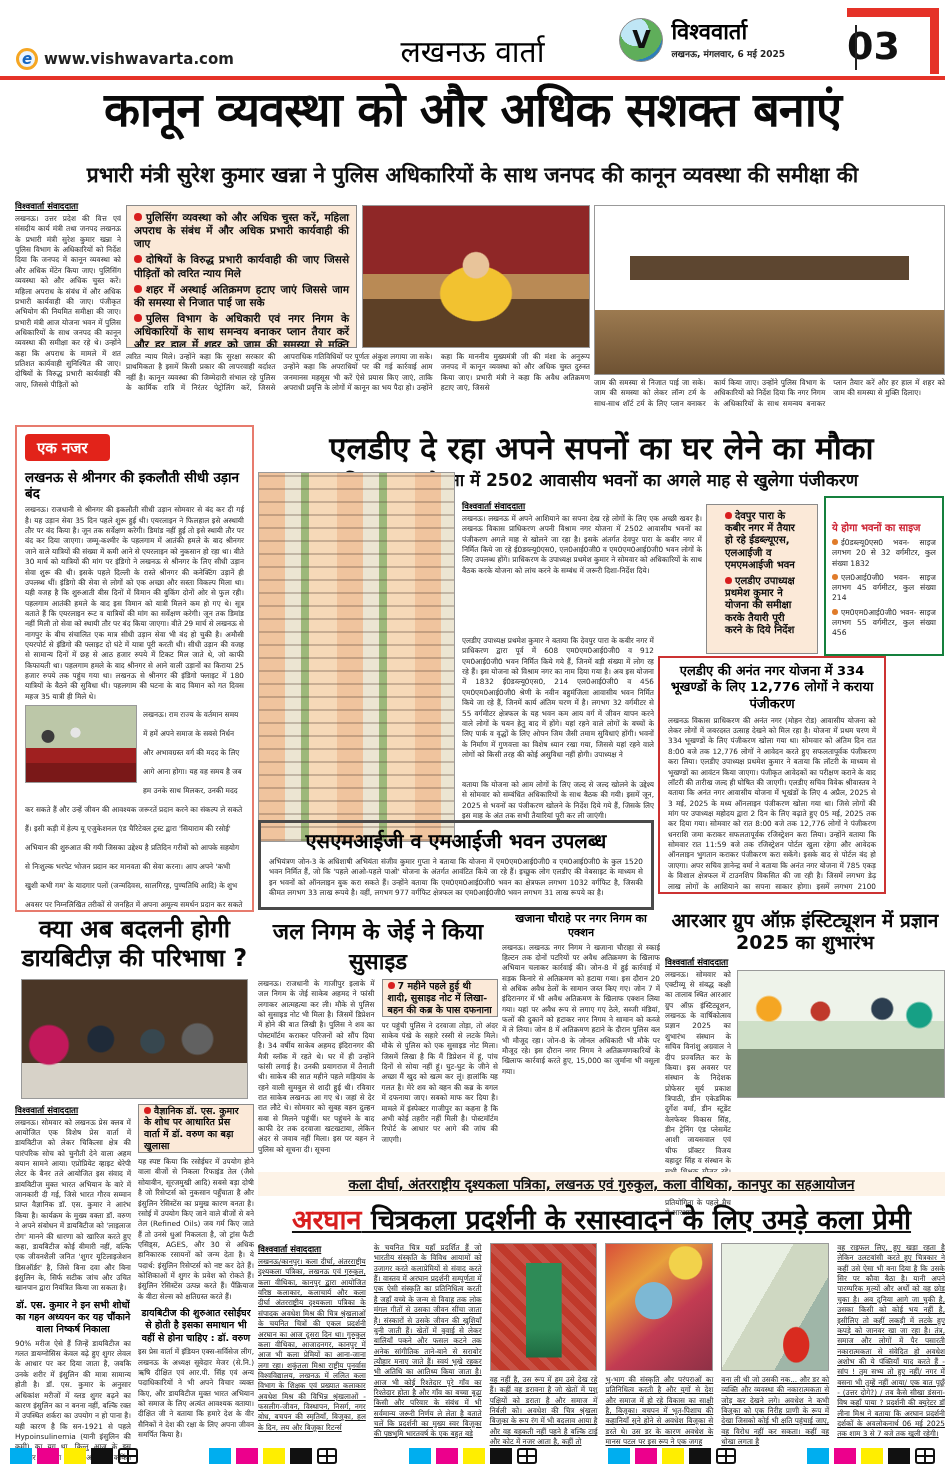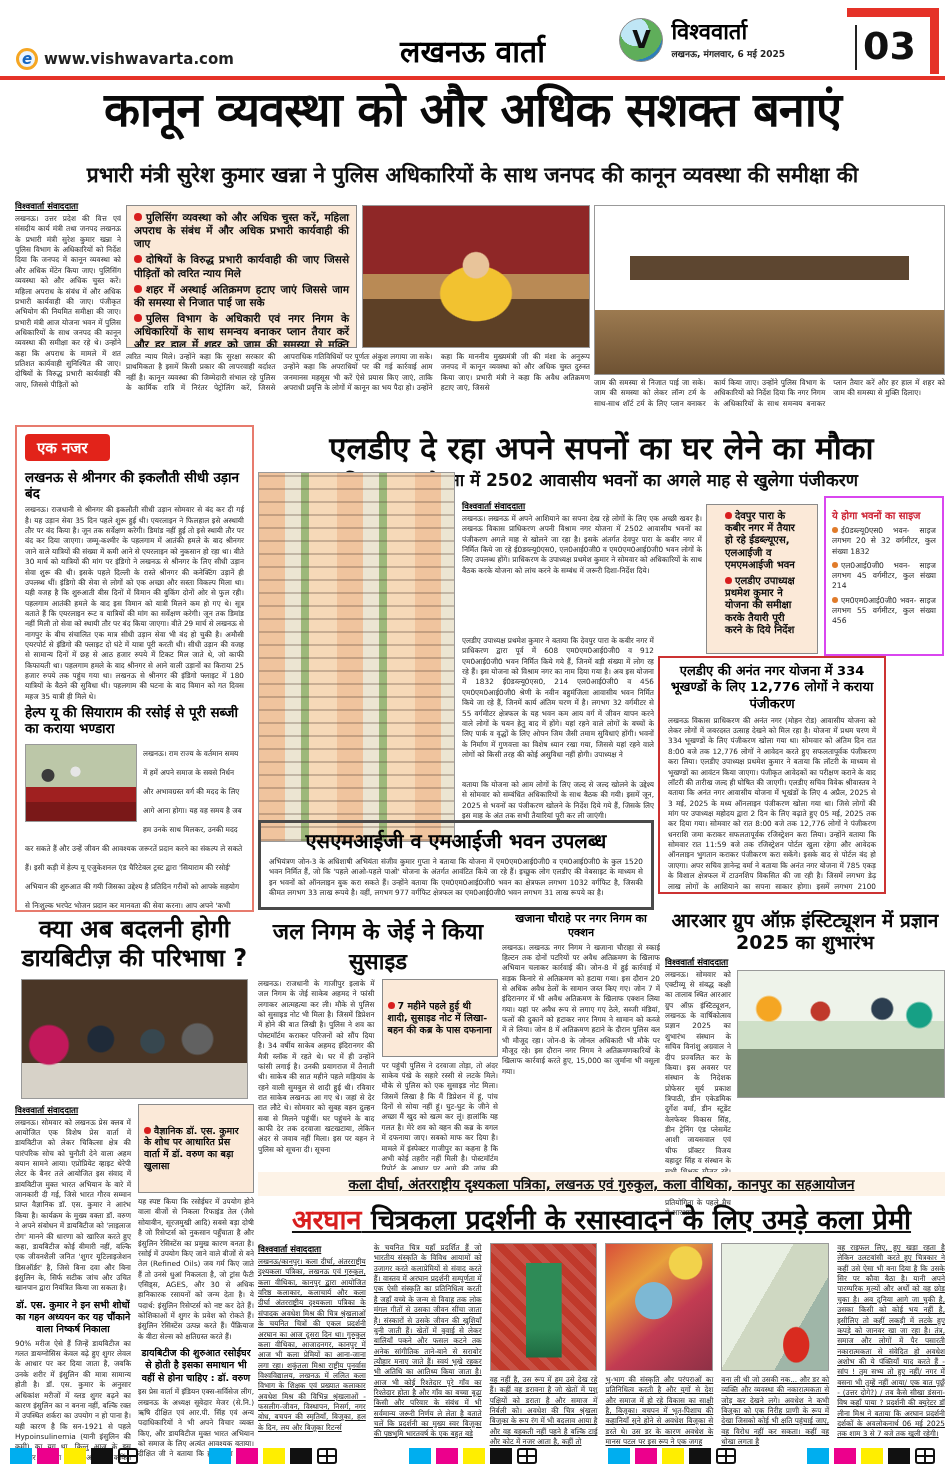--- a/index.html
+++ b/index.html
@@ -2,26 +2,26 @@
 <html><head>
 <meta charset="utf-8">
 <style>
   html,body{margin:0;padding:0;background:#ffffff;}
   *{box-sizing:border-box;font-family:"DejaVu Sans",sans-serif;}
   #page{position:relative;width:945px;height:1474px;background:#fff;overflow:hidden;color:#111;}
 
   
   .hdr-site{position:absolute;left:16px;top:48px;font-size:15px;font-weight:bold;color:#222;display:flex;align-items:center;gap:6px;}
   .globe{width:22px;height:22px;border-radius:50%;border:3px solid #f5a623;background:#eaf4ff;color:#1565c0;font-size:15px;font-weight:bold;font-style:italic;display:flex;align-items:center;justify-content:center;line-height:1;}
-  .hdr-center{position:absolute;left:0;right:0;top:30px;text-align:center;font-size:30px;font-weight:700;color:#000;}
+  .hdr-center{position:absolute;left:0;right:0;top:30px;text-align:center;font-size:30px;font-weight:400;color:#000;}
   .hdr-logo{position:absolute;right:160px;top:18px;display:flex;gap:8px;align-items:center;}
   .logo-circle{width:44px;height:44px;border-radius:50%;background:radial-gradient(circle at 35% 30%,#bfe6f5 0 35%,#5fae5a 36% 70%,#2d7fb8 71% 100%);border:1px solid #888;color:#111;font-weight:900;font-size:24px;display:flex;align-items:center;justify-content:center;}
   .brand-name{font-size:22px;font-weight:800;color:#000;line-height:1.1;}
   .brand-date{font-size:9px;font-weight:bold;color:#222;margin-top:2px;}
-  .page-no-box{position:absolute;right:6px;top:8px;width:92px;height:66px;border-top:9px solid #e53228;border-right:9px solid #e53228;display:flex;align-items:center;justify-content:flex-end;padding-right:14px;}
+  .page-no-box{position:absolute;right:6px;top:8px;width:92px;height:66px;border-top:9px solid #e53228;border-right:9px solid #e53228;display:flex;align-items:center;justify-content:flex-end;padding-right:30px;}
   .page-no-box .bar{position:absolute;left:8px;top:8px;bottom:4px;width:2px;background:#222;}
   .page-no{font-size:38px;font-weight:800;color:#111;}
   .red-rule{position:absolute;left:0;top:76px;width:945px;height:4px;background:#e53228;}
 
   
   .lead-headline{position:absolute;left:0;top:84px;width:945px;text-align:center;font-size:47px;line-height:1.1;font-weight:900;color:#0a0a0a;letter-spacing:-1px;}
   .lead-sub{position:absolute;left:0;top:160px;width:945px;text-align:center;font-size:21px;font-weight:800;color:#101010;}
 
   .byline{font-weight:bold;font-size:8.5px;text-decoration:underline;margin-bottom:3px;color:#000;}
   .bt{font-size:7.3px;line-height:1.42;text-align:justify;color:#1c1c1c;}
@@ -61,42 +61,42 @@
   .lda-sub{position:absolute;left:0;top:44px;width:100%;text-align:center;font-size:17px;font-weight:800;color:#101010;}
   .ph-building{left:0;top:48px;width:197px;height:370px;
     background:repeating-linear-gradient(0deg,rgba(80,60,50,.28) 0 2px,transparent 2px 13px),
     repeating-linear-gradient(90deg,#f0c49e 0 26px,#ece5d2 26px 42px,#9db87a 42px 50px,#f6d9b8 50px 78px);}
   .lda-byline{position:absolute;left:204px;top:76px;width:150px;}
   .lda-body1{position:absolute;left:204px;top:90px;width:240px;height:120px;overflow:hidden;}
   .lda-body2{position:absolute;left:204px;top:212px;width:192px;height:200px;overflow:hidden;}
   .lda-bullets{position:absolute;left:448px;top:80px;width:112px;height:150px;background:#fbe9d8;border:1px solid #8a8a8a;padding:5px 18px;overflow:hidden;}
   .lda-bullets .bl{font-size:10px;font-weight:800;line-height:1.22;margin-bottom:4px;color:#0e0e0e;}
   .lda-bullets .bl::before{content:"";display:inline-block;width:7px;height:7px;border-radius:50%;background:#d81e1e;margin-right:3px;}
-  .size-box{position:absolute;left:566px;top:72px;width:120px;height:160px;border:2px solid #d946ef;padding:10px 6px;overflow:hidden;}
+  .size-box{position:absolute;left:566px;top:72px;width:120px;height:160px;border:2px solid #15803d;padding:22px 6px;overflow:hidden;}
   .size-box .t{color:#cc2233;font-weight:800;font-size:10px;margin-bottom:4px;}
   .size-box .it{font-size:7.6px;line-height:1.35;margin-bottom:4px;color:#1c1c1c;text-align:justify;}
   .size-box .it::before{content:"";display:inline-block;width:6px;height:6px;border-radius:50%;background:#e07b2a;margin-right:3px;}
   .anant-box{position:absolute;left:400px;top:232px;width:228px;height:238px;border:2px solid #cc3333;padding:5px 8px;overflow:hidden;}
   .anant-box .h{font-size:13px;font-weight:800;text-align:center;line-height:1.25;margin-bottom:4px;color:#000;}
   .lda-bridge{position:absolute;left:204px;top:356px;width:192px;height:58px;overflow:hidden;}
   .cap-box{position:absolute;left:0;top:396px;width:396px;height:90px;border:3px solid #4a4a4a;padding:3px 8px;overflow:hidden;}
   .cap-box .h{font-size:20px;font-weight:900;text-align:center;margin:1px 0 3px;color:#050505;}
 
   
   .dia{position:absolute;left:15px;top:915px;width:239px;height:545px;overflow:hidden;}
   .dia-h{font-size:24px;font-weight:900;text-align:center;line-height:1.2;color:#0a0a0a;}
   .ph-press{position:relative;width:227px;height:120px;margin:6px auto 5px;border:1px solid #999;
     background:radial-gradient(circle at 12% 55%,#c2185b 0 9%,transparent 10%),
     radial-gradient(circle at 35% 50%,#1f2a38 0 8%,transparent 9%),
     radial-gradient(circle at 58% 52%,#37474f 0 8%,transparent 9%),
     radial-gradient(circle at 78% 50%,#616161 0 8%,transparent 9%),
     linear-gradient(180deg,#4a3626 0 70%,#d7d2c8 70% 100%);}
   .dia-cols{display:flex;gap:7px;}
   .dia-cols .c{width:116px;}
-  .mini-bullet{background:#fbe9d8;border:1px solid #8a8a8a;padding:20px 5px;margin-bottom:4px;}
+  .mini-bullet{background:#fbe9d8;border:1px solid #8a8a8a;padding:0 5px;margin-bottom:4px;}
   .mini-bullet .bl{font-size:9.5px;font-weight:800;line-height:1.25;color:#0e0e0e;}
   .mini-bullet .bl::before{content:"";display:inline-block;width:7px;height:7px;border-radius:50%;background:#d81e1e;margin-right:3px;}
   .sub-h{font-size:9.5px;font-weight:800;text-align:center;line-height:1.3;margin:5px 0 3px;color:#000;}
 
   .sui{position:absolute;left:258px;top:915px;width:240px;height:255px;overflow:hidden;}
   .sui-h{font-size:22px;font-weight:900;text-align:center;color:#0a0a0a;margin-bottom:4px;}
   .sui-cols{display:flex;gap:7px;}
   .sui-cols .c{width:117px;}
 
   .khz{position:absolute;left:502px;top:912px;width:158px;height:258px;overflow:hidden;}
@@ -179,21 +179,20 @@
   <div class="photo ph-minister"></div>
   <div class="photo ph-meeting"></div>
 
   <div class="lead-mid bt">त्वरित न्याय मिले। उन्होंने कहा कि सुरक्षा सरकार की प्राथमिकता है इसमें किसी प्रकार की लापरवाही बर्दाश्त नहीं है। कानून व्यवस्था की जिम्मेदारी संभाल रहे पुलिस के कार्मिक रात्रि में निरंतर पेट्रोलिंग करें, जिससे आपराधिक गतिविधियों पर पूर्णतः अंकुश लगाया जा सके। उन्होंने कहा कि अपराधियों पर की गई कार्रवाई आम जनमानस महसूस भी करें ऐसे प्रयास किए जाएं, ताकि अपराधी प्रवृत्ति के लोगों में कानून का भय पैदा हो। उन्होंने कहा कि माननीय मुख्यमंत्री जी की मंशा के अनुरूप जनपद में कानून व्यवस्था को और अधिक चुस्त दुरुस्त किया जाए। प्रभारी मंत्री ने कहा कि अवैध अतिक्रमण हटाए जाएं, जिससे</div>
   <div class="lead-right-txt bt">जाम की समस्या से निजात पाई जा सके। जाम की समस्या को लेकर लॉन्ग टर्म के साथ-साथ शॉर्ट टर्म के लिए प्लान बनाकर कार्य किया जाए। उन्होंने पुलिस विभाग के अधिकारियों को निर्देश दिया कि नगर निगम के अधिकारियों के साथ समन्वय बनाकर प्लान तैयार करें और हर हाल में शहर को जाम की समस्या से मुक्ति दिलाए।</div>
 
   <div class="ek-box">
     <span class="ek-label">एक नजर</span>
     <div class="ek-h">लखनऊ से श्रीनगर की इकलौती सीधी उड़ान बंद</div>
     <div class="bt">लखनऊ। राजधानी से श्रीनगर की इकलौती सीधी उड़ान सोमवार से बंद कर दी गई है। यह उड़ान सेवा 35 दिन पहले शुरू हुई थी। एयरलाइन ने फिलहाल इसे अस्थायी तौर पर बंद किया है। जून तक सर्वेक्षण करेगी। डिमांड नहीं हुई तो इसे स्थायी तौर पर बंद कर दिया जाएगा। जम्मू-कश्मीर के पहलगाम में आतंकी हमले के बाद श्रीनगर जाने वाले यात्रियों की संख्या में कमी आने से एयरलाइन को नुकसान हो रहा था। बीते 30 मार्च को यात्रियों की मांग पर इंडिगो ने लखनऊ से श्रीनगर के लिए सीधी उड़ान सेवा शुरू की थी। इसके पहले दिल्ली के रास्ते श्रीनगर की कनेक्टिंग उड़ानें ही उपलब्ध थीं। इंडिगो की सेवा से लोगों को एक अच्छा और सस्ता विकल्प मिला था। यही वजह है कि शुरुआती बीस दिनों में विमान की बुकिंग दोनों ओर से फुल रही। पहलगाम आतंकी हमले के बाद इस विमान को यात्री मिलने कम हो गए थे। सूत्र बताते हैं कि एयरलाइन रूट व यात्रियों की मांग का सर्वेक्षण करेगी। जून तक डिमांड नहीं मिली तो सेवा को स्थायी तौर पर बंद किया जाएगा। बीते 29 मार्च से लखनऊ से नागपुर के बीच संचालित एक मात्र सीधी उड़ान सेवा भी बंद हो चुकी है। अमौसी एयरपोर्ट से इंडिगो की फ्लाइट दो घंटे में यात्रा पूरी करती थी। सीधी उड़ान की वजह से सामान्य दिनों में छह से आठ हजार रुपये में टिकट मिल जाते थे, जो काफी किफायती था। पहलगाम हमले के बाद श्रीनगर से आने वाली उड़ानों का किराया 25 हजार रुपये तक पहुंच गया था। लखनऊ से श्रीनगर की इंडिगो फ्लाइट में 180 यात्रियों के बैठने की सुविधा थी। पहलगाम की घटना के बाद विमान को गत दिवस महज 35 यात्री ही मिले थे।</div>
-    <div class="ek-h">हेल्प यू की सियाराम की रसोई से पूरी सब्जी का कराया भण्डारा</div>
     <div>
       <span class="ek-photo"></span>
       <span class="bt">लखनऊ। राम राज्य के वर्तमान समय में हमें अपने समाज के सबसे निर्धन और अभावग्रस्त वर्ग की मदद के लिए आगे आना होगा। यह वह समय है जब हम उनके साथ मिलकर, उनकी मदद कर सकते हैं और उन्हें जीवन की आवश्यक जरूरतें प्रदान करने का संकल्प ले सकते हैं। इसी कड़ी में हेल्प यू एजुकेशनल एंड चैरिटेबल ट्रस्ट द्वारा 'सियाराम की रसोई' अभियान की शुरुआत की गयी जिसका उद्देश्य है प्रतिदिन गरीबों को आपके सहयोग से निःशुल्क भरपेट भोजन प्रदान कर मानवता की सेवा करना। आप अपने 'कभी खुशी कभी गम' के यादगार पलों (जन्मदिवस, सालगिरह, पुण्यतिथि आदि) के शुभ अवसर पर निम्नलिखित तरीकों से जनहित में अपना अमूल्य समर्थन प्रदान कर सकते हैं। ऑनलाइन दान करके आर्थिक सहायता प्रदान करना। खाद्य सामग्री, जैसे कि अनाज, दाल, चावल, फल, सब्जियां और ताजा दूध आदि, को संगठित करके हेल्प यू एजुकेशनल एंड चैरिटेबल ट्रस्ट के समृद्धि केंद्र में जमा करना।</span>
     </div>
   </div>
 
   <div class="lda">
     <div class="lda-h">एलडीए दे रहा अपने सपनों का घर लेने का मौका</div>
     <div class="lda-sub">विश्राम नगर योजना में 2502 आवासीय भवनों का अगले माह से खुलेगा पंजीकरण</div>
     <div class="photo ph-building"></div>

